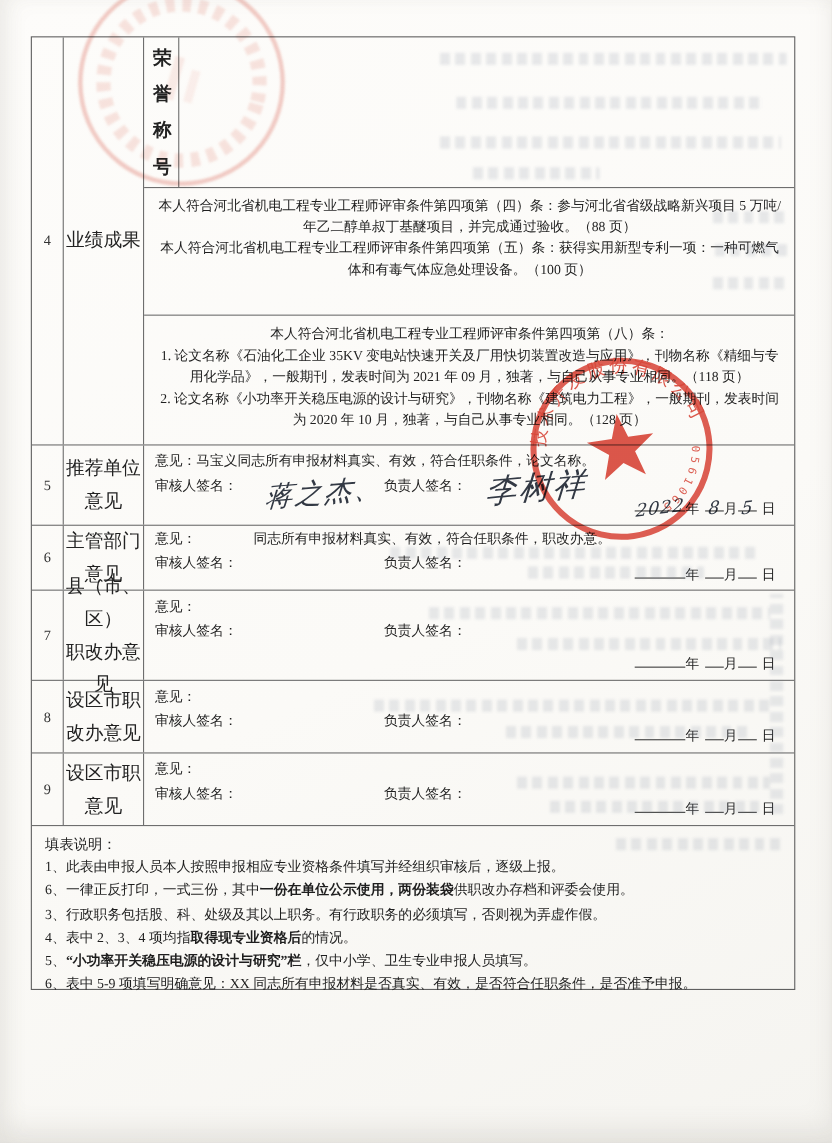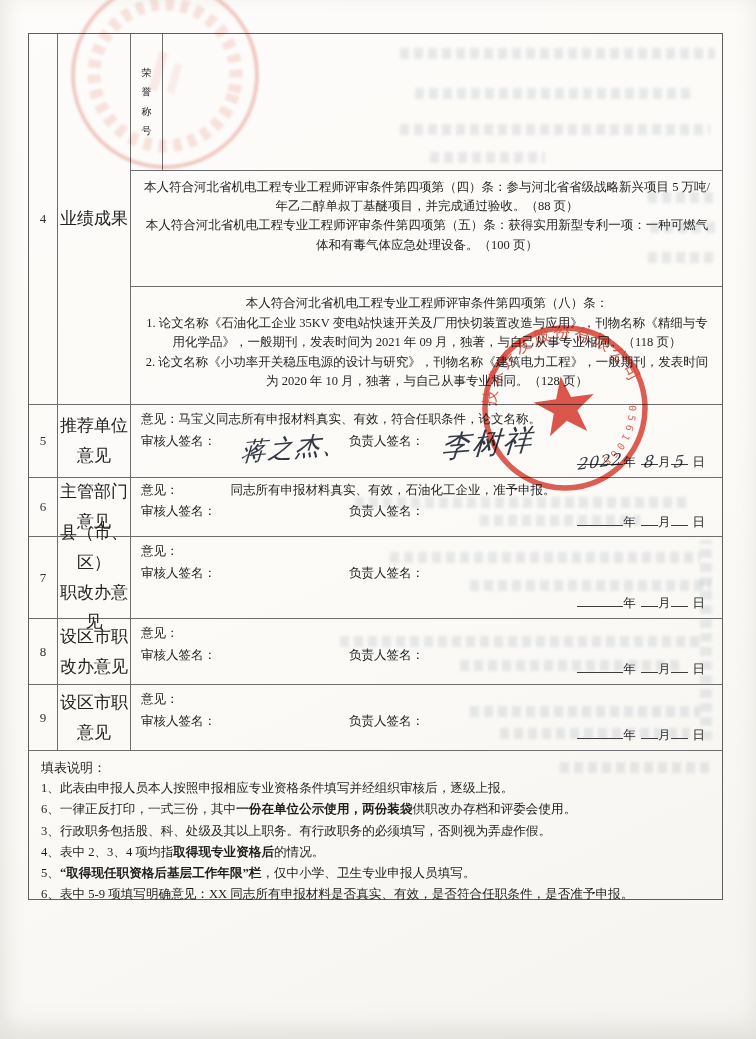--- a/index.html
+++ b/index.html
@@ -10,21 +10,21 @@
   .doc-table{position:absolute;left:28px;top:33px;width:695px;border:1.4px solid #5f5f5f;box-sizing:border-box;background:transparent;}
   .trow{display:flex;border-bottom:1px solid #6e6e6e;box-sizing:border-box;}
   .trow:last-child{border-bottom:none;}
   .cell{box-sizing:border-box;}
   .cell-num{width:29px;border-right:1px solid #6e6e6e;display:flex;align-items:center;justify-content:center;font-size:13px;color:#333;}
   .cell-label{width:73px;border-right:1px solid #6e6e6e;display:flex;align-items:center;justify-content:center;
               text-align:center;font-size:17px;line-height:1.75;white-space:pre-line;color:#222;}
   .subcol{flex:1;display:flex;flex-direction:column;}
   .subrow{display:flex;border-bottom:1px solid #6e6e6e;box-sizing:border-box;}
   .subrow:last-child{border-bottom:none;}
-  .cell-sublabel{width:32px;border-right:1px solid #6e6e6e;display:flex;align-items:center;justify-content:center;font-size:10px;color:#222;}
+  .cell-sublabel{width:32px;border-right:1px solid #6e6e6e;display:flex;align-items:center;justify-content:center;font-size:17px;color:#222;font-weight:bold;}
   .vstack{width:15px;word-break:break-all;line-height:1.95;text-align:center;}
   .cell-content{flex:1;position:relative;font-size:12.5px;line-height:19.4px;padding:7px 9px 0 10px;color:#1f1f1f;}
   .prewrap{white-space:pre-line;text-align:center;}
   .op-row-content{flex:1;position:relative;font-size:12.5px;line-height:19px;padding:5px 9px 0 10px;color:#1f1f1f;}
   .op-line .gap{display:inline-block;width:52px;}
   .sig-line{position:relative;margin-top:3px;height:19px;}
   .sig-leader{position:absolute;left:208px;top:0;}
   .date-line{position:absolute;right:16px;bottom:5px;font-size:12.5px;color:#222;letter-spacing:1px;}
   .blank{display:inline-block;border-bottom:1px solid #3d3d3d;height:13px;vertical-align:baseline;}
   .blank-long{width:46px;} .blank-short{width:17px;}
@@ -89,21 +89,21 @@
         </div>
       </div>
     </div>
 
     <div class="trow" style="height:59px;">
       <div class="cell cell-num">6</div>
       <div class="cell cell-label">主管部门
 意见</div>
       <div class="cell op-row-content" style="padding-top:3px;line-height:18px;">
         <div class="op-line">
-          <span>意见：</span><span class="gap"></span><span>同志所有申报材料真实、有效，石油化工企业，准予申报。</span>
+          <span>意见：</span><span class="gap"></span><span>同志所有申报材料真实、有效，符合任职条件，职改办意。</span>
         </div>
         <div class="sig-line">
           <span>审核人签名：</span>
           <span class="sig-leader">负责人签名：</span>
         </div>
         <div class="date-line">
           <span class="blank blank-long"></span><span>年</span>
           <span class="blank blank-short"></span><span>月</span><span class="blank blank-short"></span> <span>日</span>
         </div>
       </div>
@@ -166,21 +166,21 @@
         </div>
       </div>
     </div>
 
     <div class="trow notes" style="height:148px;">
       <div class="title">填表说明：</div>
       <div><span>1、此表由申报人员本人按照申报相应专业资格条件填写并经组织审核后，逐级上报。</span></div>
       <div><span>6、一律正反打印，一式三份，其中</span><span style="font-weight: bold;">一份在单位公示使用，两份装袋</span><span>供职改办存档和评委会使用。</span></div>
       <div><span>3、行政职务包括股、科、处级及其以上职务。有行政职务的必须填写，否则视为弄虚作假。</span></div>
       <div><span>4、表中 2、3、4 项均指</span><span style="font-weight: bold;">取得现专业资格后</span><span>的情况。</span></div>
-      <div><span>5、</span><span style="font-weight: bold;">“取得现任职资格后基层工作年限”栏</span><span>，仅中小学、卫生专业申报人员填写。</span></div>
+      <div><span>5、</span><span style="font-weight: bold;">“小功率开关稳压电源的设计与研究”栏</span><span>，仅中小学、卫生专业申报人员填写。</span></div>
       <div><span>6、表中 5-9 项填写明确意见：XX 同志所有申报材料是否真实、有效，是否符合任职条件，是否准予申报。</span></div>
     </div>
   </div>
 
   <div class="bleed" style="left:400px;top:48px;width:315px;"></div>
   <div class="bleed" style="left:415px;top:88px;width:280px;"></div>
   <div class="bleed" style="left:400px;top:124px;width:310px;"></div>
   <div class="bleed" style="left:430px;top:152px;width:115px;"></div>
   <div class="bleed" style="left:648px;top:192px;width:70px;"></div>
   <div class="bleed" style="left:650px;top:222px;width:66px;"></div>

